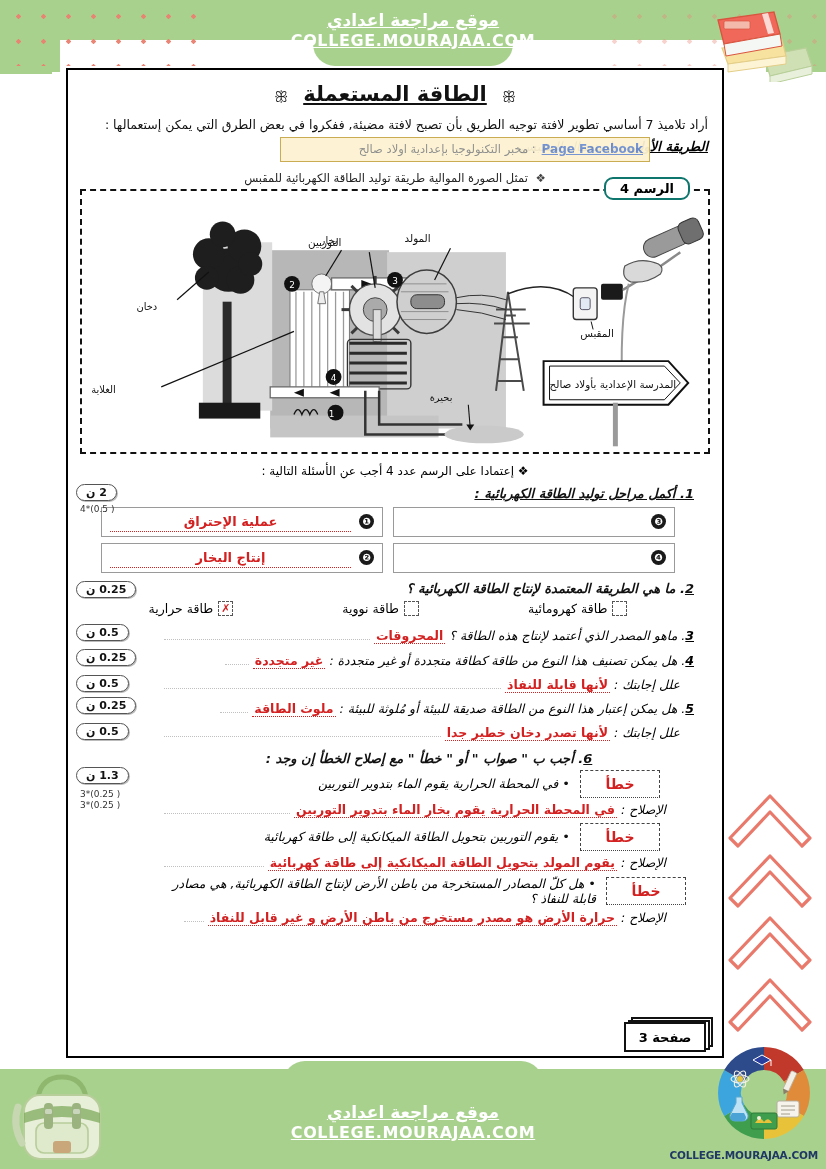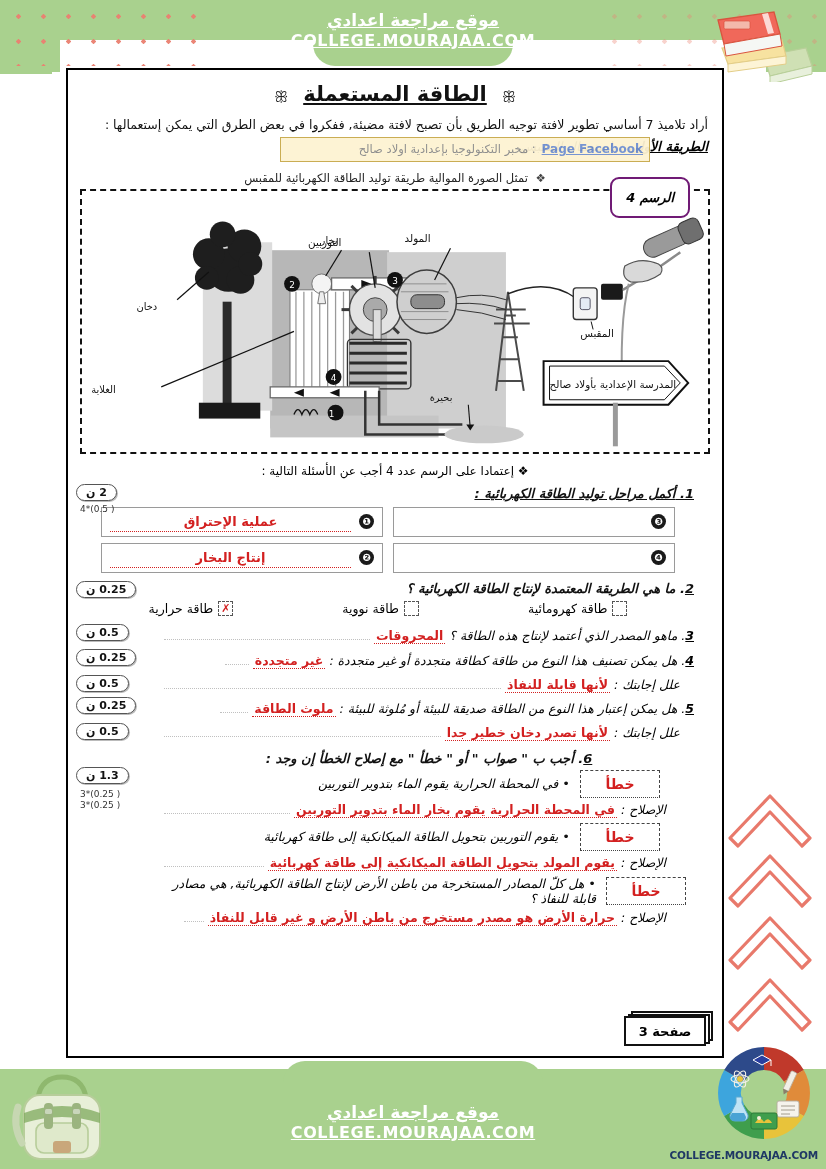--- a/index.html
+++ b/index.html
@@ -124,22 +124,22 @@
     letter-spacing:1.2px;
   }
   .fig-caption .orn{color:#444;padding-left:4px;}
 
   .figure-box{
     position:relative;margin:2px 12px 6px;height:265px;
     border:2px dashed #111;box-sizing:border-box;background:#fff;
   }
   .fig-badge{
     position:absolute;right:18px;top:-14px;background:#fff;
-    border:2px solid #701a75;border-radius:9px;padding:11px 14px;
-    font-size:13px;font-weight:bold;font-style:italic;z-index:3;
+    border:2px solid #0f766e;border-radius:9px;padding:2px 14px;
+    font-size:13px;font-weight:bold;z-index:3;
   }
 
   .instruct{
     text-align:center;font-size:12px;padding:4px 26px 6px;letter-spacing:1px;
   }
 
   
   .q{position:relative;padding:0 14px 0 0;}
   .q-title{
     font-size:13px;font-style:italic;font-weight:bold;color:#111;
@@ -221,21 +221,21 @@
     color:#d32020;font-weight:bold;font-size:14px;font-style:normal;
     border-bottom-style:dotted;
   }
   .bullet{color:#111;font-size:13px;}
   .fixline{
     display:flex;align-items:baseline;gap:4px;font-size:12.5px;
     padding:1px 28px 3px 0;
   }
 
   .pagebadge{
-    position:absolute;right:16px;bottom:10px;
+    position:absolute;right:16px;bottom:4px;
   }
   .pagebadge .b1{
     position:absolute;right:-7px;top:-5px;width:78px;height:26px;
     border:2px solid #111;background:#fff;
   }
   .pagebadge .b2{
     position:absolute;right:-3.5px;top:-2.5px;width:78px;height:26px;
     border:2px solid #111;background:#fff;
   }
   .pagebadge .b3{

